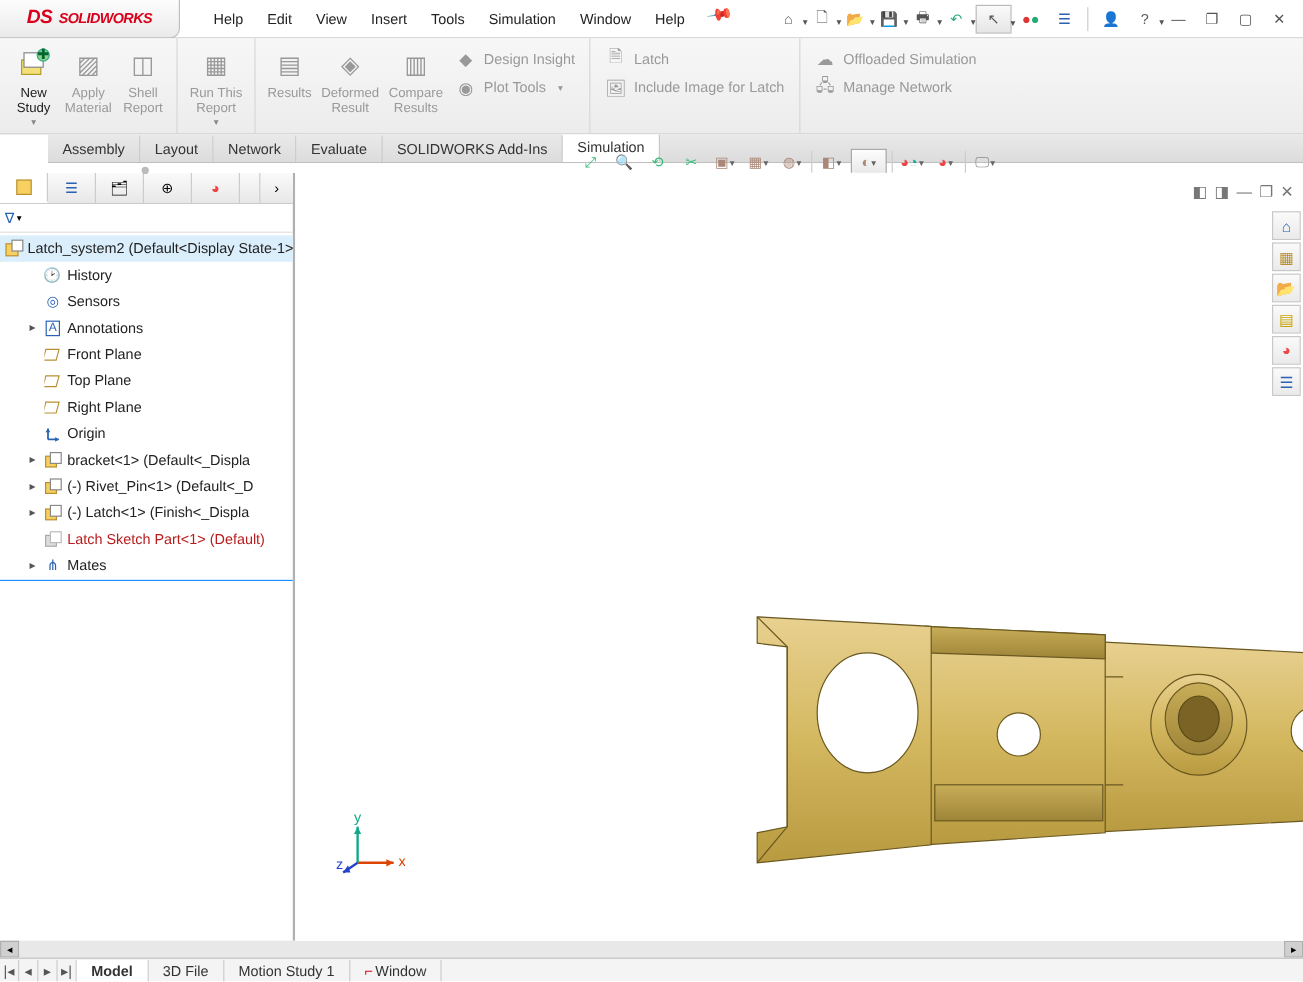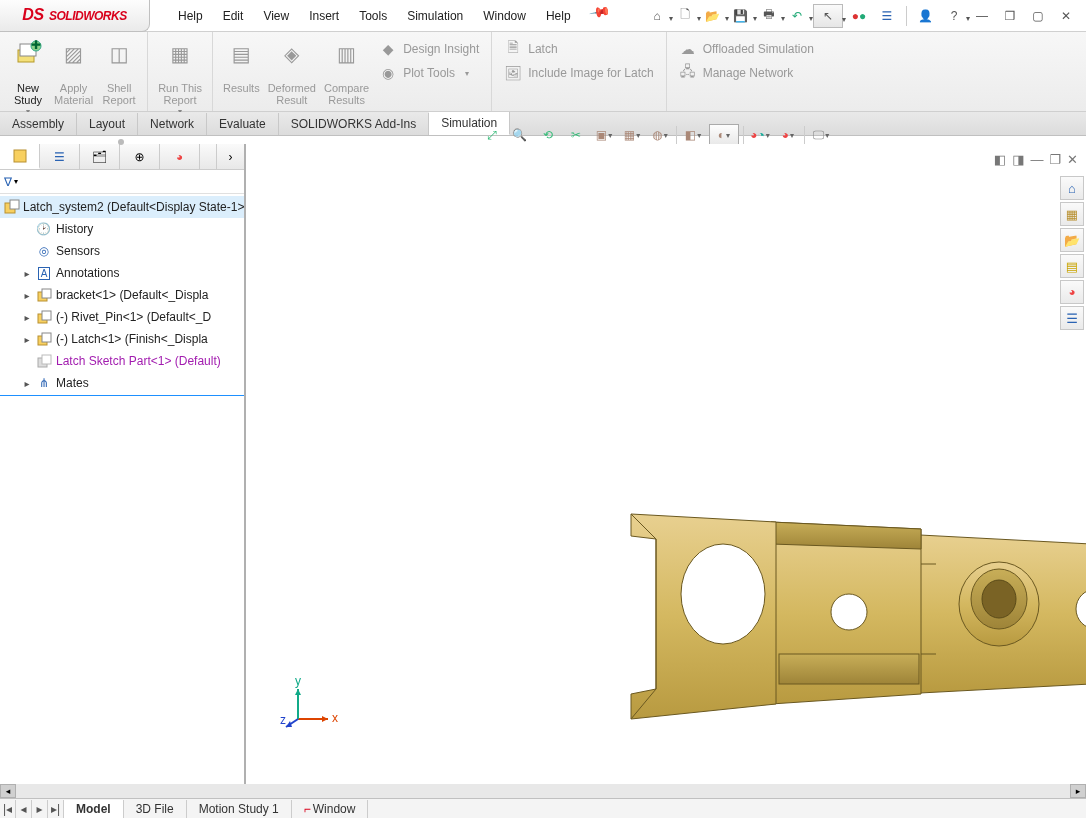--- a/index.html
+++ b/index.html
@@ -19,29 +19,29 @@
   .qt-btn .drop { position:absolute; right:-4px; top:10px; font-size:8px; color:#555; }
   .qt-sep { width:1px; height:20px; background:#ccc; margin:0 3px; }
   .qt-btn.cursor { border:1px solid #bbb; background:linear-gradient(#fafafa,#e6e6e6); width:30px; }
 
   
   .ribbon { display:flex; align-items:stretch; height:80px; background:linear-gradient(#f7f7f7,#ececec); border-bottom:1px solid #cfcfcf; }
   .ribbon-group { display:flex; align-items:flex-start; padding:4px 6px 0 6px; border-right:1px solid #d8d8d8; }
   .ribbon-btn { display:flex; flex-direction:column; align-items:center; justify-content:flex-start; padding:2px 4px; color:#999; min-width:44px; text-align:center; }
   .ribbon-btn.enabled { color:#222; }
   .ribbon-ico { width:32px; height:32px; display:flex; align-items:center; justify-content:center; font-size:20px; }
-  .ribbon-lbl { font-size:11px; line-height:12px; margin-top:12px; }
+  .ribbon-lbl { font-size:11px; line-height:12px; margin-top:2px; }
   .ribbon-drop { font-size:8px; color:#888; margin-top:1px; }
 
   .ribbon-row { display:flex; flex-direction:column; gap:6px; padding:4px 6px; }
   .ribbon-smbtn { display:flex; align-items:center; gap:6px; color:#999; }
   .ribbon-smbtn .ico { width:18px;height:18px;display:flex;align-items:center;justify-content:center; font-size:14px; }
 
   
-  .cmd-tabs { display:flex; align-items:center; height:24px; background:linear-gradient(#e9e9e9,#dcdcdc); border-bottom:1px solid #c0c0c0; }
+  .cmd-tabs { display:flex; align-items:center; height:24px; background:linear-gradient(#e9e9e9,#dcdcdc); border-bottom:1px solid #c0c0c0;margin-left:40px; }
   .cmd-tab { padding:4px 12px; color:#333; border-right:1px solid #c8c8c8; background:linear-gradient(#e9e9e9,#dcdcdc); position:relative; }
   .cmd-tab.active { background:#fff; border-bottom:1px solid #fff; font-weight:500; }
   .cmd-blank-dot { width:6px;height:6px;background:#bbb;border-radius:50%; margin:2px auto 0 auto; }
 
   
   .headsup { position:absolute; top:122px; left:480px; display:flex; align-items:center; gap:4px; height:26px; }
   .hu-btn { width:24px;height:22px;display:flex;align-items:center;justify-content:center; color:#4a7; position:relative; }
   .hu-btn .drop { font-size:8px; color:#666; margin-left:1px; }
   .hu-btn.boxed { border:1px solid #aaa; background:linear-gradient(#fdfdfd,#e8e8e8); width:30px; }
   .hu-sep { width:1px;height:18px;background:#ccc; }
@@ -51,21 +51,21 @@
   .left-panel { width:246px; border-right:2px solid #b0b0b0; display:flex; flex-direction:column; background:#fff; }
   .fm-tabs { display:flex; height:26px; border-bottom:1px solid #ccc; background:linear-gradient(#fafafa,#e8e8e8); }
   .fm-tab { width:40px; display:flex;align-items:center;justify-content:center; border-right:1px solid #ccc; }
   .fm-tab.active { background:#fff; border-bottom:2px solid #fff; }
   .fm-tab.last { margin-left:auto; width:28px; border-left:1px solid #ccc; border-right:none; }
   .filter-row { height:24px; display:flex; align-items:center; padding:2px 4px; border-bottom:1px solid #e0e0e0; }
 
   .tree { flex:1; overflow:auto; padding:2px 0 2px 0; }
   .tree-item { display:flex; align-items:center; height:22px; padding-left:4px; color:#222; white-space:nowrap; gap:3px; }
   .tree-item.root { background:#dbeefc; }
-  .tree-item.disabled { color:#a21caf; }
+  .tree-item.disabled { color:#b91c1c; }
   .tree-caret { width:10px; font-size:10px; color:#555; text-align:center; }
   .tree-ico { width:18px; height:18px; display:flex; align-items:center; justify-content:center; font-size:13px; }
   .tree-item.child { padding-left:22px; }
   .blue-bar { height:1px; background:#1e90ff; margin:1px 0 0 0; }
 
   .viewport { flex:1; position:relative; background:#fff; overflow:hidden; }
   .side-toolbar { position:absolute; top:32px; right:2px; display:flex; flex-direction:column; gap:2px; }
   .side-btn { width:24px;height:24px;border:1px solid #c8c8c8;background:linear-gradient(#fafafa,#eaeaea);display:flex;align-items:center;justify-content:center; font-size:13px; }
   .vp-right-ctrls { position:absolute; right:8px; top:8px; display:flex; gap:6px; color:#777; }
   .vp-right-ctrls span { font-size:13px; }
@@ -348,20 +348,59 @@
               <span style="color:#2a63b3">◎</span>
             </span>
             <span>Sensors</span>
           </div>
           <div class="tree-item child">
             <span class="tree-caret">▸</span>
             <span class="tree-ico">
               <span style="border:1px solid #2a63b3;color:#2a63b3;font-size:10px;padding:0 2px">A</span>
             </span>
             <span>Annotations</span>
+          </div>
+          <div class="tree-item child">
+            <span class="tree-caret"></span>
+            <span class="tree-ico">
+              <svg width="15" height="15">
+                <rect x="2" y="3" width="11" height="9" fill="none" stroke="#b89030" transform="skewX(-15)"></rect>
+              </svg>
+            </span>
+            <span>Front Plane</span>
+          </div>
+          <div class="tree-item child">
+            <span class="tree-caret"></span>
+            <span class="tree-ico">
+              <svg width="15" height="15">
+                <rect x="2" y="3" width="11" height="9" fill="none" stroke="#b89030" transform="skewX(-15)"></rect>
+              </svg>
+            </span>
+            <span>Top Plane</span>
+          </div>
+          <div class="tree-item child">
+            <span class="tree-caret"></span>
+            <span class="tree-ico">
+              <svg width="15" height="15">
+                <rect x="2" y="3" width="11" height="9" fill="none" stroke="#b89030" transform="skewX(-15)"></rect>
+              </svg>
+            </span>
+            <span>Right Plane</span>
+          </div>
+          <div class="tree-item child">
+            <span class="tree-caret"></span>
+            <span class="tree-ico">
+              <svg width="15" height="15">
+                <line x1="3" y1="12" x2="12" y2="12" stroke="#2a63b3" stroke-width="1.5"></line>
+                <line x1="3" y1="12" x2="3" y2="3" stroke="#2a63b3" stroke-width="1.5"></line>
+                <polygon points="12,12 9,10 9,14" fill="#2a63b3"></polygon>
+                <polygon points="3,3 1,6 5,6" fill="#2a63b3"></polygon>
+              </svg>
+            </span>
+            <span>Origin</span>
           </div>
           <div class="tree-item child">
             <span class="tree-caret">▸</span>
             <span class="tree-ico">
               <svg width="15" height="15">
                 <rect x="1" y="4" width="9" height="9" fill="#f8d060" stroke="#b89030"></rect>
                 <rect x="5" y="1" width="9" height="9" fill="#fff" stroke="#888"></rect>
               </svg>
             </span>
             <span>bracket&lt;1&gt; (Default&lt;<default>_Displa</default></span>

